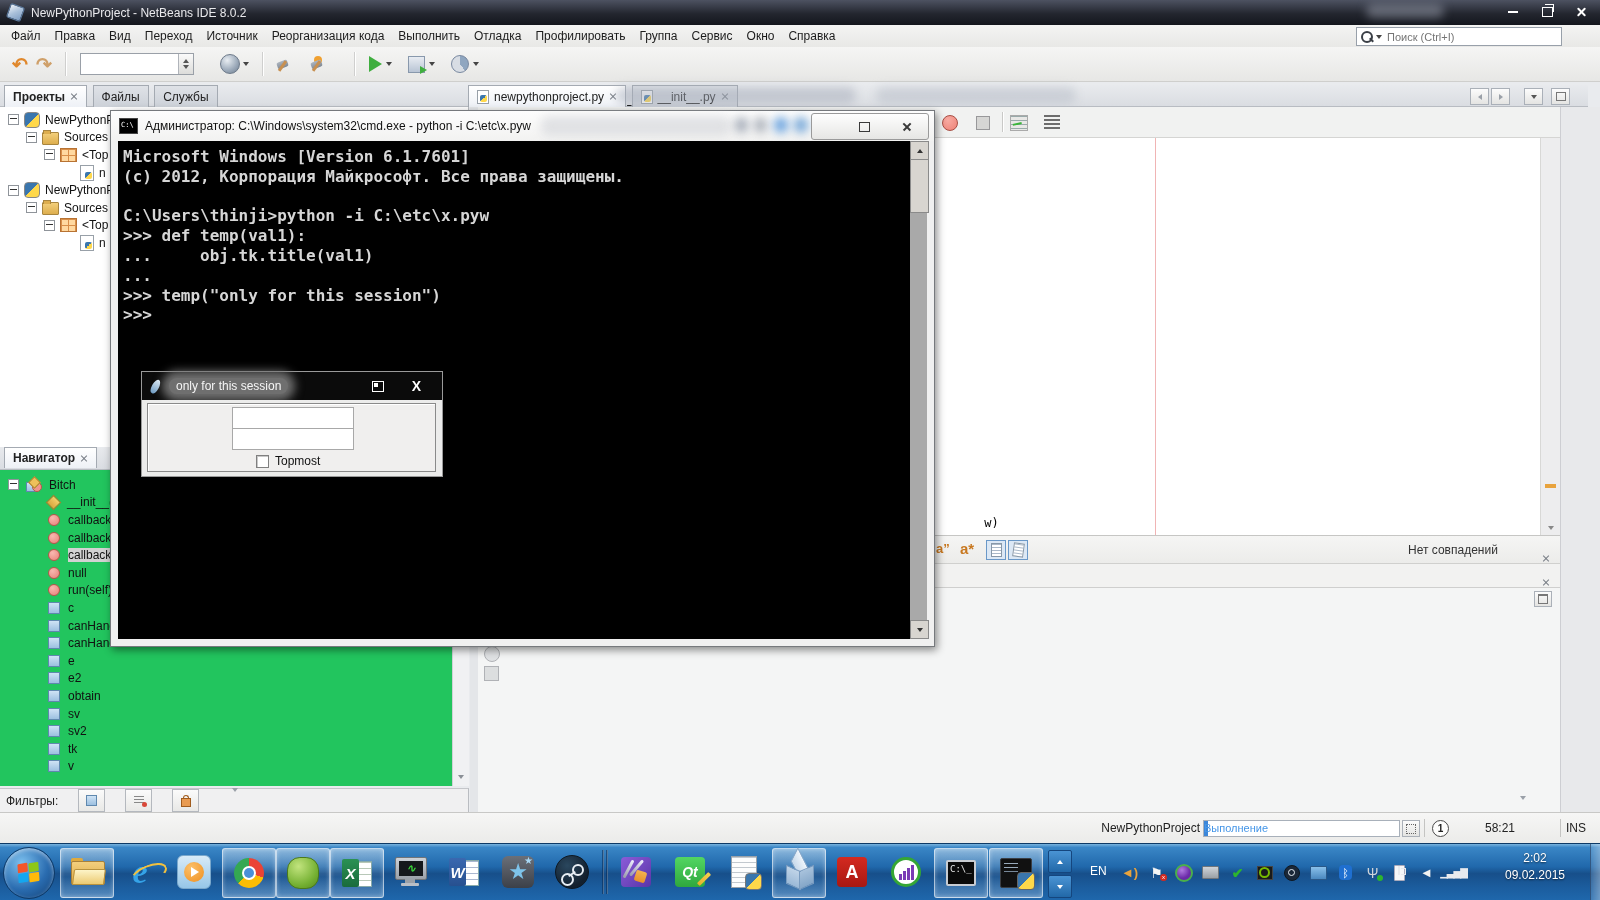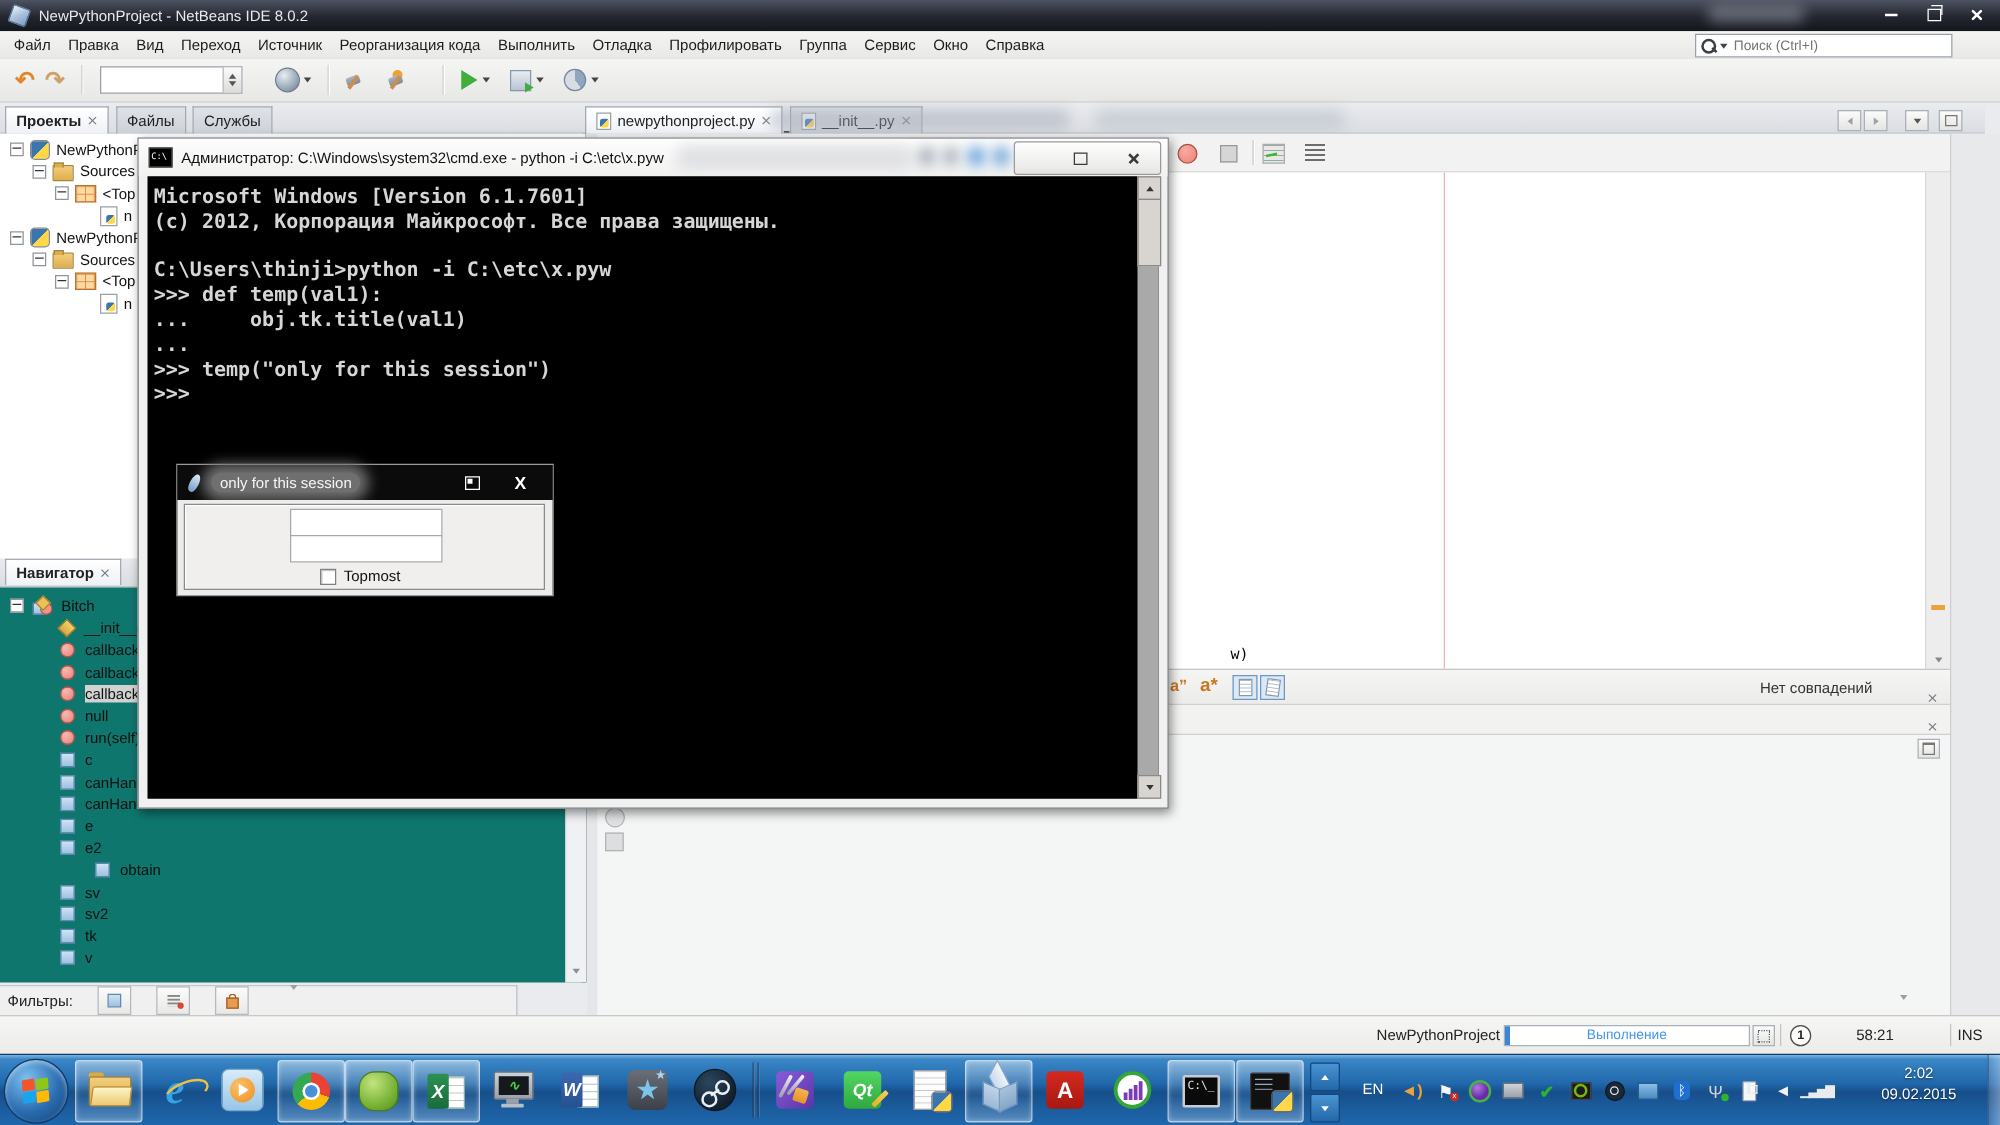--- a/index.html
+++ b/index.html
@@ -278,21 +278,21 @@
       </div>
   </div>
 
   <div class="abs tabrow" style="left:0;top:447px;width:470px;height:23px;padding-left:4px;box-sizing:border-box;">
     <span class="tab on" style="height:20px;">
       <span>Навигатор</span>
       <span class="xic"></span>
     </span>
   </div>
 
-  <div class="abs" style="left:0;top:470px;width:469px;height:316px;background:#0f766e;border-right:4px solid #404040;padding-top:6px;box-sizing:border-box;overflow:hidden;">
+  <div class="abs" style="left:0;top:470px;width:469px;height:316px;background:#22c55e;border-right:4px solid #404040;padding-top:6px;box-sizing:border-box;overflow:hidden;">
     <div class="trow" style="padding-left:8px;gap:7px;">
       <span class="tg"></span>
       <span class="ic-class">
           <span class="c1"></span>
           <span class="c2"></span>
           <span class="c3"></span>
         </span>
       <span>Bitch</span>
     </div>
     <div class="trow" style="padding-left:48px;gap:8px;">
@@ -332,21 +332,21 @@
         <span>canHandle</span>
       </div>
     <div class="trow" style="padding-left:48px;gap:8px;">
         <span class="ic-sq"></span>
         <span>e</span>
       </div>
     <div class="trow" style="padding-left:48px;gap:8px;">
         <span class="ic-sq"></span>
         <span>e2</span>
       </div>
-    <div class="trow" style="padding-left:76px;gap:8px;">
+    <div class="trow" style="padding-left:48px;gap:8px;">
         <span class="ic-sq"></span>
         <span>obtain</span>
       </div>
     <div class="trow" style="padding-left:48px;gap:8px;">
         <span class="ic-sq"></span>
         <span>sv</span>
       </div>
     <div class="trow" style="padding-left:48px;gap:8px;">
         <span class="ic-sq"></span>
         <span>sv2</span>
@@ -361,21 +361,21 @@
       </div>
   </div>
 
   <div class="abs" style="left:452px;top:470px;width:16px;height:316px;background:#f0f1f3;border-left:1px solid #d0d2d6;z-index:2;">
     <div class="abs" style="left:1px;top:3px;width:13px;height:108px;background:#c9ced6;border:1px solid #a8aeb8;border-radius:2px;"></div>
     <div class="abs flex" style="left:1px;top:300px;width:14px;height:14px;justify-content:center;">
         <span class="tri-dn" style="border-top-color:#8a8f96;"></span>
       </div>
   </div>
 
-  <div class="abs flex" style="left:0;top:788px;width:414px;height:24px;background:#f0f0f1;border-top:1px solid #c4c6ca;border-right:1px solid #b9bcc1;padding-left:6px;gap:20px;box-sizing:border-box;">
+  <div class="abs flex" style="left:0;top:788px;width:469px;height:24px;background:#f0f0f1;border-top:1px solid #c4c6ca;border-right:1px solid #b9bcc1;padding-left:6px;gap:20px;box-sizing:border-box;">
     <span class="tri-dn abs" style="left:232px;top:-1px;border-top-color:#9aa0a8;"></span>
     <span style="font-size:12px;color:#222;">Фильтры:</span>
     <span class="fbtn">
         <span class="ic-sq" style="width:9px;height:9px;"></span>
       </span>
     <span class="fbtn">
         <span class="sortic"></span>
       </span>
     <span class="fbtn">
         <span class="lockic"></span>
@@ -464,21 +464,21 @@
     </div>
     <span class="abs tri-dn" style="left:1042px;top:208px;border-top-color:#9aa0a8;"></span>
   </div>
 
   <div class="abs" style="left:1560px;top:107px;width:40px;height:705px;background:#e8e9eb;border-left:1px solid #cdced2;box-sizing:border-box;"></div>
 
   <div class="abs statusbar">
     <span class="abs" style="left:1020px;top:8px;width:180px;text-align:right;font-size:12px;color:#222;">NewPythonProject</span>
     <div class="progress">
       <span class="fill"></span>
-      <span class="abs" style="left:0;right:0;top:1px;text-align:center;font-size:11px;color:#4596e8;">Выполнение</span>
+      <span class="abs" style="left:0;right:0;top:1px;text-align:left;font-size:11px;color:#4596e8;">Выполнение</span>
     </div>
     <span class="abs smallbtn" style="left:1402px;top:7px;width:16px;height:15px;">
         <span style="width:8px;height:8px;border:1px dotted #666;display:inline-block;"></span>
       </span>
     <span class="ssep" style="left:1424px;"></span>
     <span class="notif" style="left:1432px;top:7px;">
         <span>1</span>
       </span>
     <span class="abs" style="left:1470px;top:8px;width:60px;text-align:center;font-size:12px;color:#222;">58:21</span>
     <span class="ssep" style="left:1560px;"></span>

